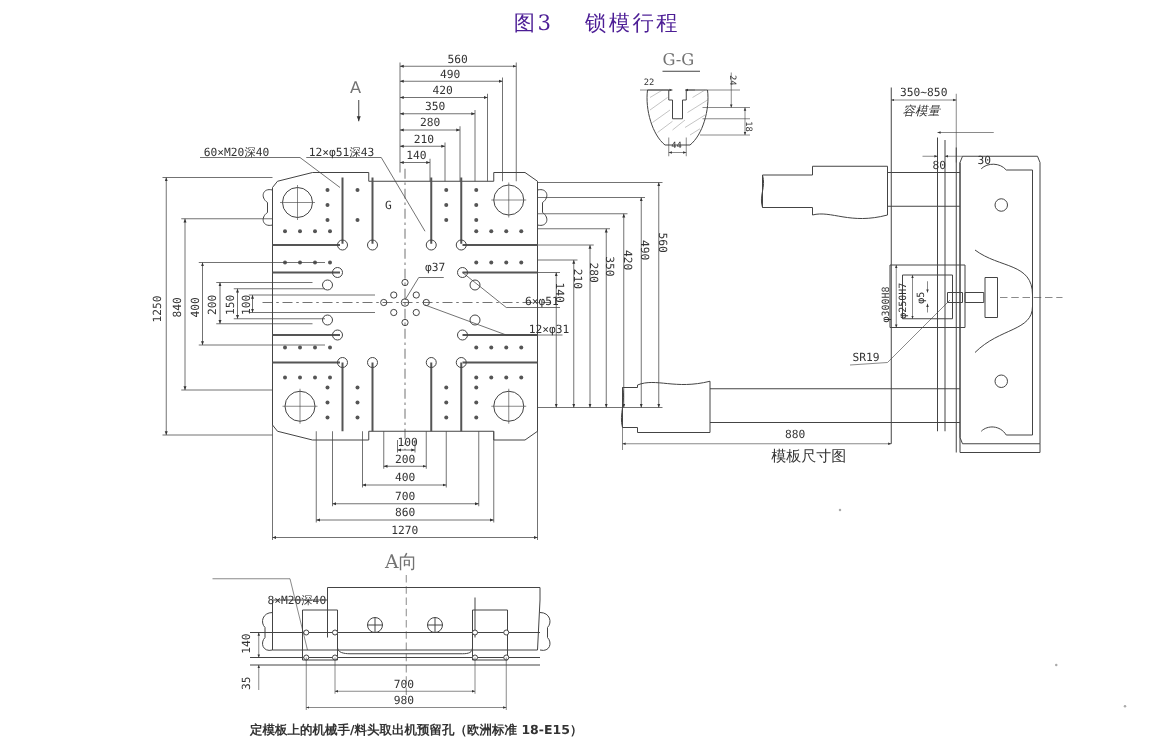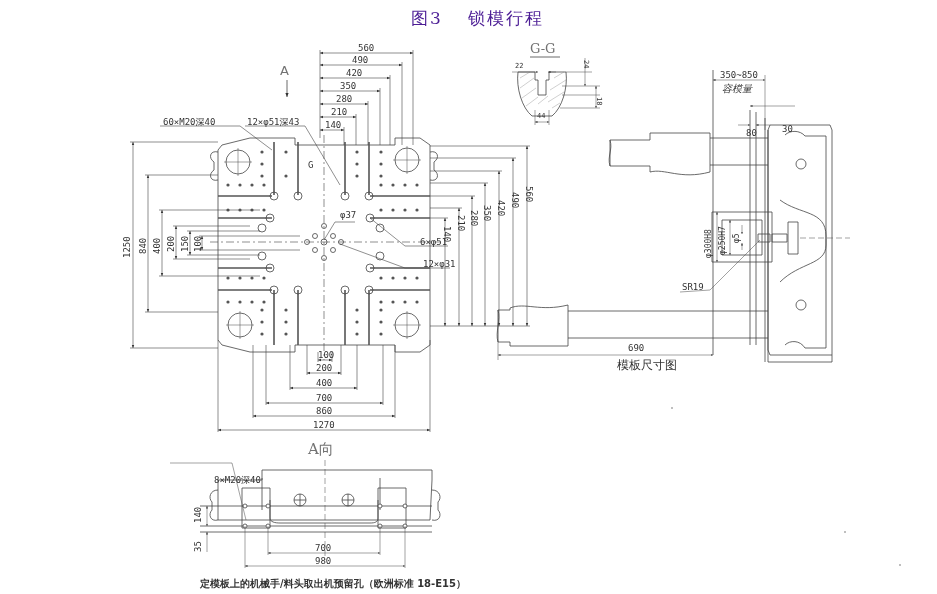--- a/index.html
+++ b/index.html
@@ -422,21 +422,21 @@
 <div class="t dim" style="left:537px; top:112px; font-size:7px;">44</div>
 
 <div class="t dim" style="left:720px; top:70px;">350~850</div>
 <div class="t lbl" style="left:722px; top:82px;font-style:italic;">容模量</div>
 <div class="t dim" style="left:782px; top:96px;margin-top:28px;">30</div>
 <div class="t dim" style="left:746px; top:128px;">80</div>
 <div class="t dim vert" style="left:704px; top:258px; font-size:8px;">φ300H8</div>
 <div class="t dim vert" style="left:718px; top:255px; font-size:8px;">φ250H7</div>
 <div class="t dim vert" style="left:732px; top:243px; font-size:8px;">φ5</div>
 <div class="t dim" style="left:682px; top:282px;">SR19</div>
-<div class="t dim" style="left:628px; top:343px;">690</div>
+<div class="t dim" style="left:628px; top:343px;">880</div>
 <div class="t lbl" style="left:617px; top:357px; font-size:12px;">模板尺寸图</div>
 
 <div class="t" style="left:308px; top:440px; font-size:15px; font-family:'DejaVu Serif',serif;">A向</div>
 <div class="t dim" style="left:172px; top:474px;margin-left:42px;">8×M20深40</div>
 <div class="t dim vert" style="left:193px; top:523px;">140</div>
 <div class="t dim vert" style="left:193px; top:552px;">35</div>
 <div class="t dim" style="left:315px; top:543px;">700</div>
 <div class="t dim" style="left:315px; top:556px;">980</div>
 
 <div class="t" style="left:200px; top:577px; font-size:10px; font-weight:bold; color:#333;text-align:center;">定模板上的机械手/料头取出机预留孔（欧洲标准 18-E15）</div>

